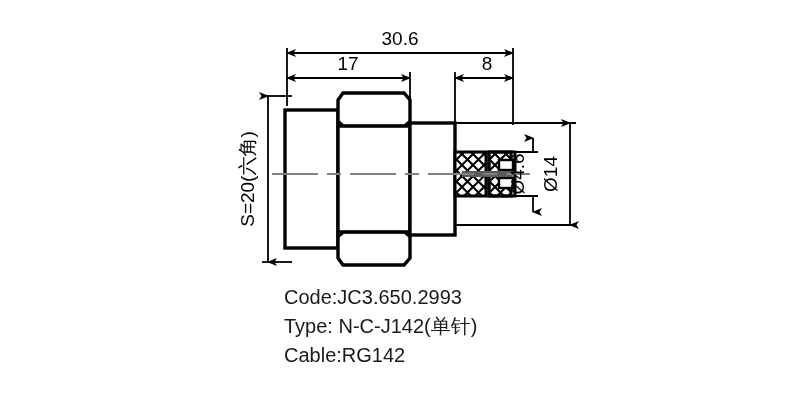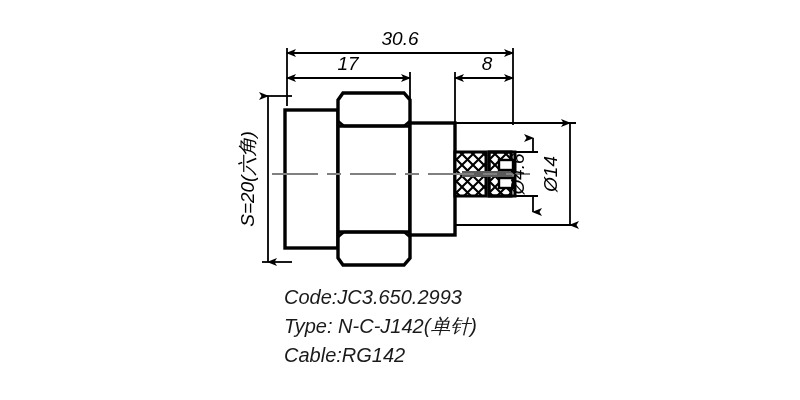--- a/index.html
+++ b/index.html
@@ -14,21 +14,20 @@
     overflow: hidden;
     font-family: "Liberation Sans", sans-serif;
     color: #000000;
   }
   #drawing-root {
     position: absolute;
     left: 0;
     top: 0;
     width: 800px;
     height: 352px;
-    font-style: italic;
   }
   svg#technical-drawing {
     display: block;
     width: 800px;
     height: 400px;
   }
   .dim-text {
     font-family: "Liberation Sans", sans-serif;
     font-size: 19px;
     fill: #000000;

